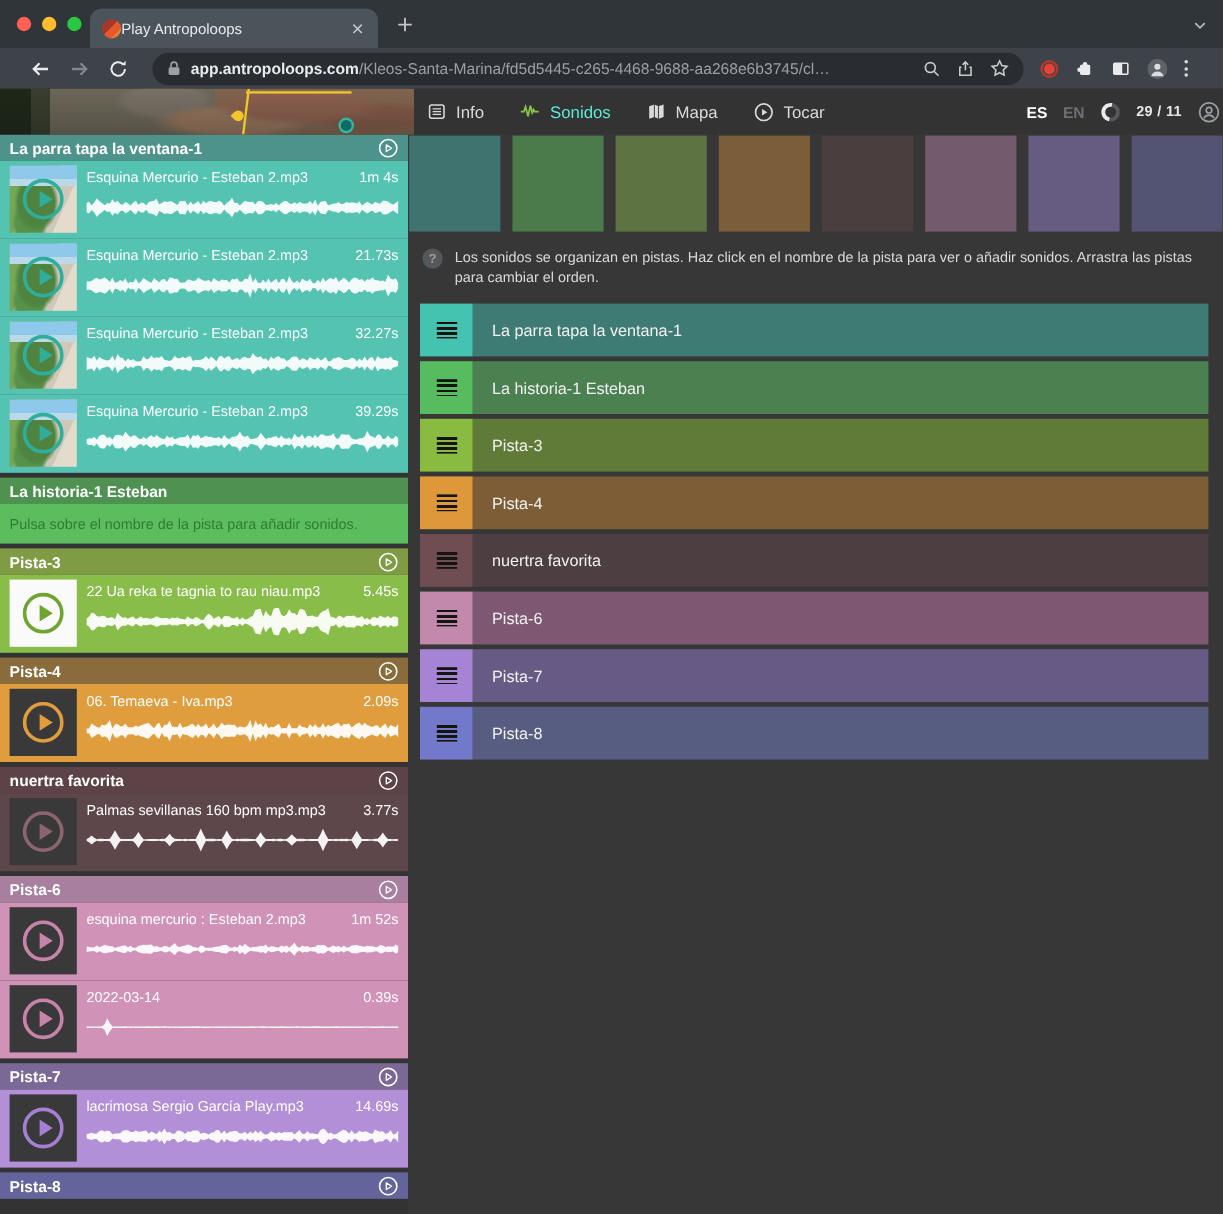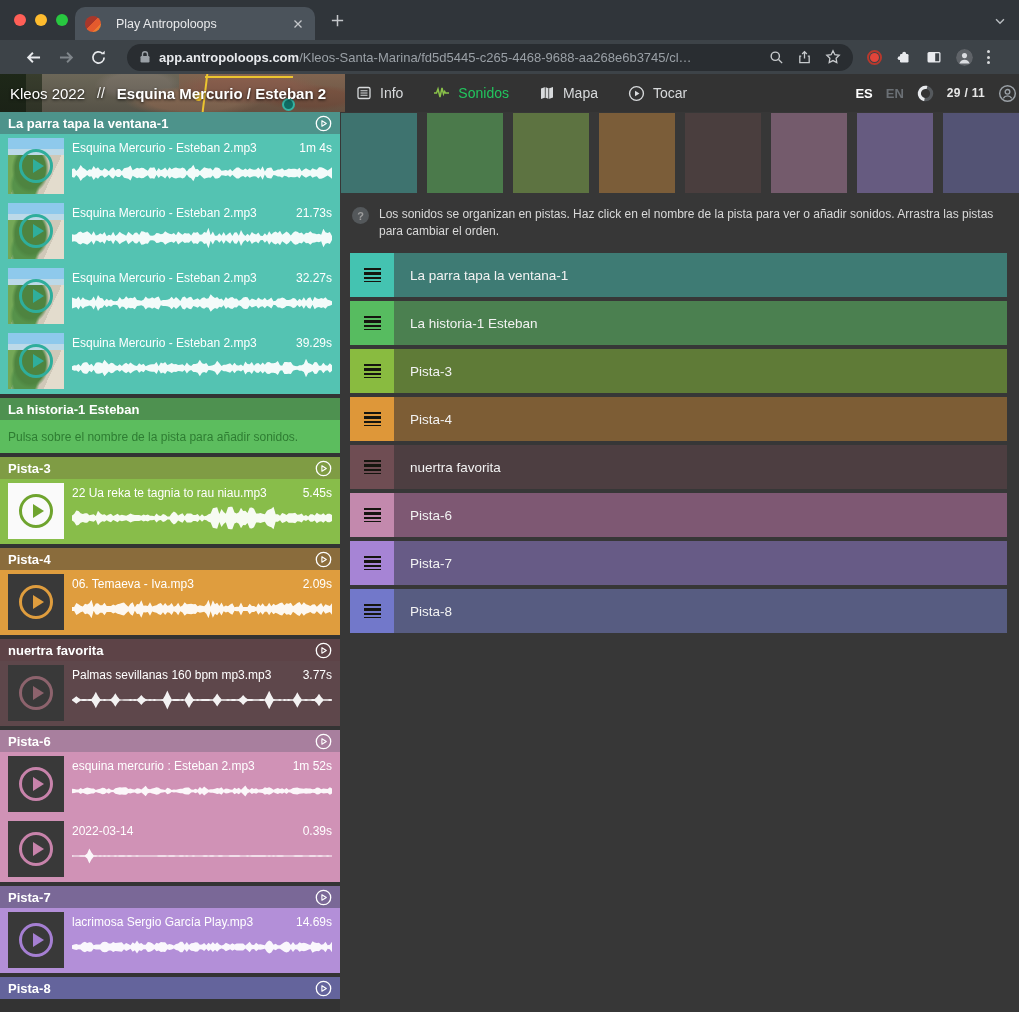--- a/index.html
+++ b/index.html
@@ -6,21 +6,21 @@
   html,body{width:1019px;height:1012px;overflow:hidden;background:#373737;
     font-family:"Liberation Sans",sans-serif;-webkit-font-smoothing:antialiased}
   svg{display:block}
 
   
   .tabstrip{position:relative;height:40px;background:#30353a}
   .traffic{position:absolute;left:14px;top:14px;display:flex;gap:9px}
   .tl{width:12px;height:12px;border-radius:50%}
   .tl.r{background:#ff5f57}.tl.y{background:#febc2e}.tl.g{background:#28c840}
   .tab{position:absolute;left:75px;top:7px;width:240px;height:33px;background:#4b535b;
-    border-radius:10px 10px 0 0;display:flex;align-items:center;gap:15px;padding:0 10px}
+    border-radius:10px 10px 0 0;display:flex;align-items:center;gap:0;padding:0 10px}
   .favicon{width:16px;height:16px;border-radius:50%;
     background:linear-gradient(135deg,#a8372a 0 46%,#e45a2d 46% 74%,#ee7c30 74%)}
   .tabtitle{flex:1;font-size:12.5px;color:#e9eaec;white-space:nowrap;overflow:hidden}
   .newtab{position:absolute;left:330px;top:13px}
   .tschevron{position:absolute;right:12px;top:14px}
   .toolbar{height:34px;background:#3d4348;display:flex;align-items:center;padding:0 24px}
   .navbtn{margin-right:14px}
   .omnibox{width:726px;height:27px;border-radius:14px;background:#292d31;display:flex;
     align-items:center;gap:8px;padding:0 12px;margin-left:6px}
   .url{flex:1;font-size:13px;white-space:nowrap;overflow:hidden;color:#9aa0a6}
@@ -50,21 +50,21 @@
     border-radius:50% 50% 50% 0;transform:rotate(45deg)}
   .tmarker{position:absolute;left:282px;top:24px;width:13px;height:13px;border-radius:50%;
     background:#0f6b62;border:2px solid #35b3a3}
   .breadcrumb{position:absolute;left:10px;top:0;height:38px;display:flex;align-items:center;
     gap:12px;z-index:2;color:#fff;text-shadow:0 1px 3px rgba(0,0,0,.85);font-size:15px}
   .breadcrumb .proj{font-weight:500}
   .breadcrumb .sep{font-size:14px;opacity:.95}
   .breadcrumb .ttl{font-weight:600}
   .appnav{position:absolute;left:356px;top:0;height:38px;display:flex;align-items:center;gap:30px}
   .navitem{display:flex;align-items:center;gap:8px;font-size:14px;color:#d8dadc;cursor:pointer}
-  .navitem.active{color:#22c55e}
+  .navitem.active{color:#5eead4}
   .hdright{position:absolute;right:2px;top:0;height:38px;display:flex;align-items:center;gap:13px}
   .lang1{font-size:13px;font-weight:700;color:#fff}
   .lang2{font-size:13px;font-weight:700;color:#6b7075}
   .counter{font-size:12px;font-weight:700;color:#e8e8e8;letter-spacing:.3px}
 
   
   .content{display:flex;height:900px}
   .sidebar{width:340px;background:#333;flex:none}
   .strack{margin-bottom:4px}
   .sheader{height:22px;display:flex;align-items:center;padding:0 8px}
@@ -213,25 +213,20 @@
   </div>
 </div>
 
 <div class="appheader">
   <div class="hero">
     <span class="yline"></span>
     <span class="yline2"></span>
     <span class="ypin"></span>
     <span class="tmarker"></span>
   </div>
-  <div class="breadcrumb">
-    <span class="proj">Kleos 2022</span>
-    <span class="sep">//</span>
-    <span class="ttl">Esquina Mercurio / Esteban 2</span>
-  </div>
   <nav class="appnav">
     <span class="navitem">
       <svg width="16" height="16" viewBox="0 0 16 16">
           <rect x="2" y="2.5" width="12" height="11" rx="1.6" stroke="#d8dadc" stroke-width="1.3" fill="none"></rect>
           <path d="M4.5 5.7h7M4.5 8h7M4.5 10.3h7" stroke="#d8dadc" stroke-width="1.1"></path>
         </svg>
       <span>Info</span>
     </span>
     <span class="navitem active">
       <svg width="17" height="16" viewBox="0 0 16 16">

